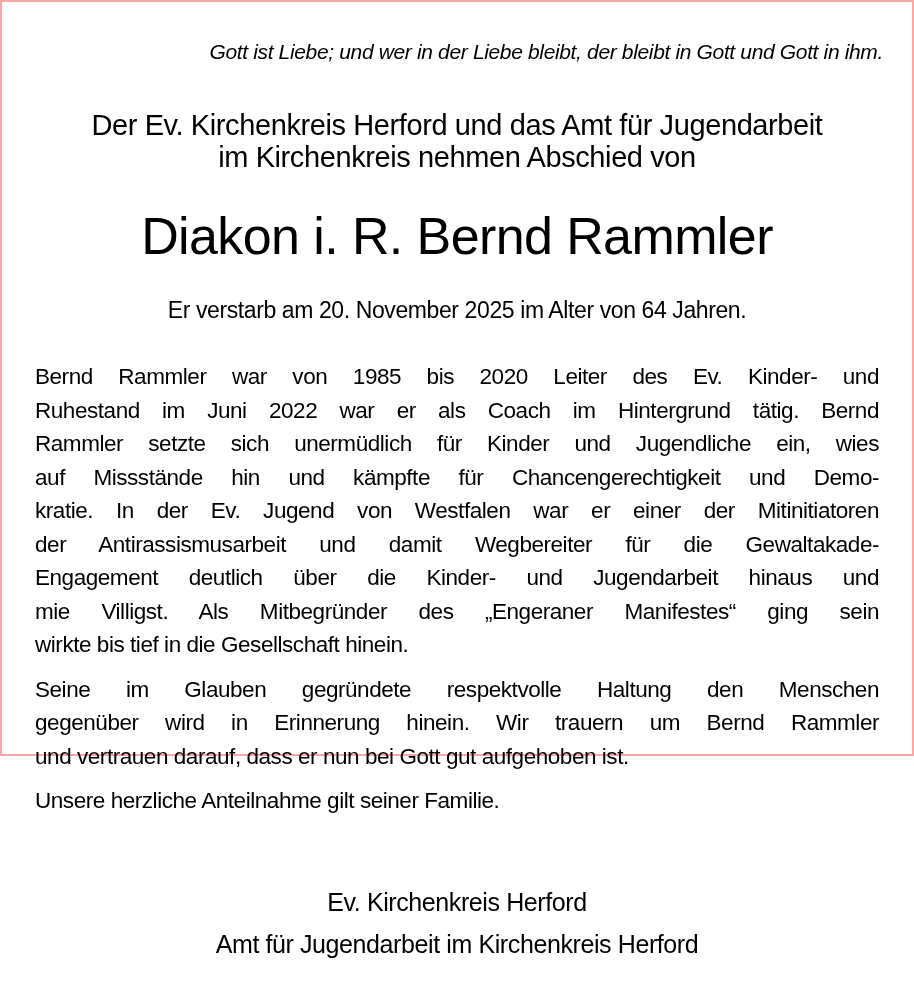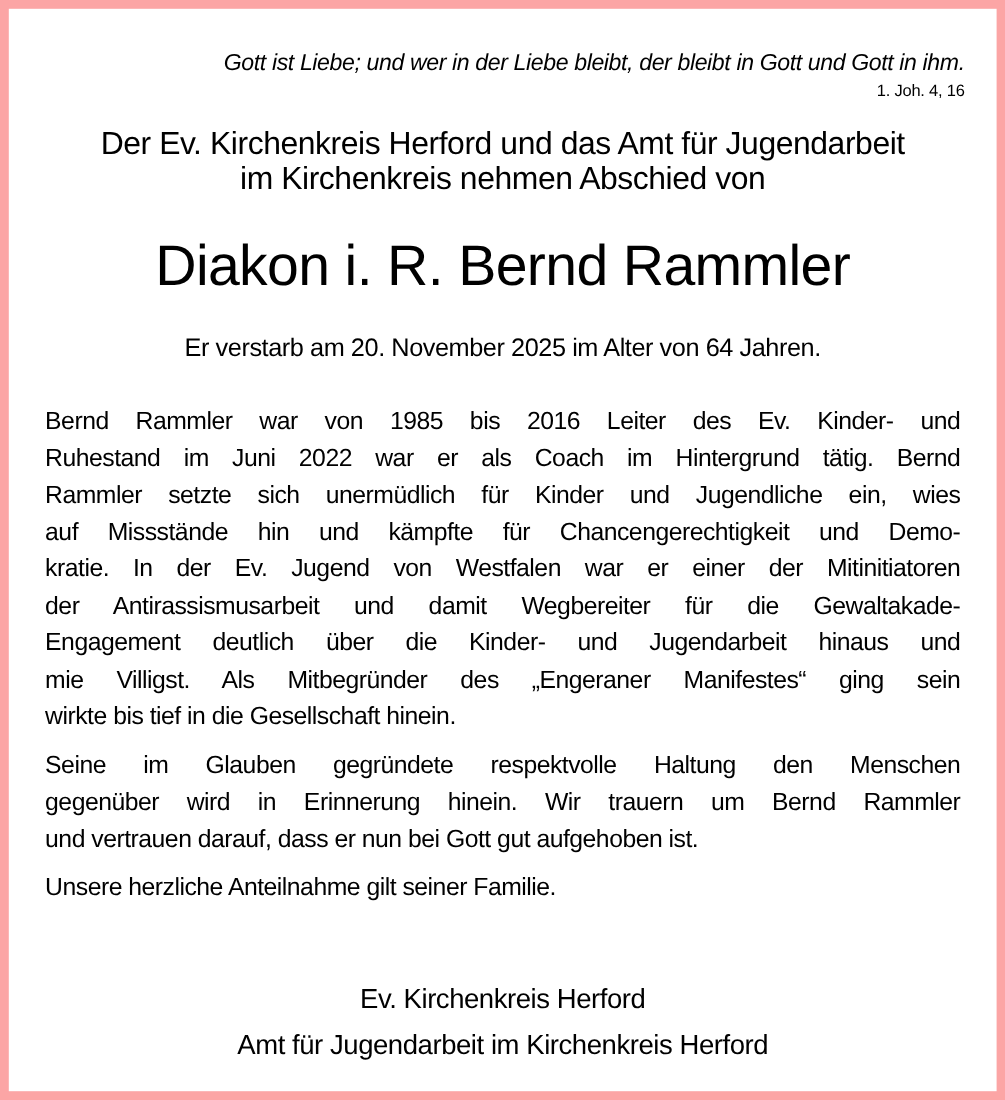--- a/index.html
+++ b/index.html
@@ -9,22 +9,22 @@
     }
     body {
       width: 914px;
       height: 1000px;
       overflow: hidden;
     }
     .notice {
       position: relative;
       box-sizing: border-box;
       width: 914px;
-      height: 1000px;
-      border: 8px solid #fca5a5;
+      height: 756px;
+      border: 2px solid #fca5a5;
       background: #ffffff;
       color: #000000;
       font-family: "Liberation Sans", "DejaVu Sans", sans-serif;
     }
     .inner {
       position: absolute;
       left: 29px;
       right: 29px;
       top: 0;
       bottom: 0;
@@ -117,35 +117,34 @@
     }
   </style>
 </head>
 <body>
 
 <div class="notice">
   <div class="inner">
 
     <div class="epigraph">
       <div class="verse">Gott ist Liebe; und wer in der Liebe bleibt, der bleibt in Gott und Gott in ihm.</div>
-      <div class="verse-ref">1. Joh. 4, 16</div>
     </div>
 
     <div class="intro">
       <div>Der Ev. Kirchenkreis Herford und das Amt für Jugendarbeit</div>
       <div>im Kirchenkreis nehmen Abschied von</div>
     </div>
 
     <div class="deceased-name">Diakon i. R. Bernd Rammler</div>
 
     <div class="death-line">Er verstarb am 20. November 2025 im Alter von 64 Jahren.</div>
 
     <div class="body-text">
       <p>
-        <span class="line">Bernd Rammler war von 1985 bis 2016 Leiter des Ev. Kinder- und</span>
+        <span class="line">Bernd Rammler war von 1985 bis 2020 Leiter des Ev. Kinder- und</span>
         <span class="line">Ruhestand im Juni 2022 war er als Coach im Hintergrund tätig. Bernd</span>
         <span class="line">Rammler setzte sich unermüdlich für Kinder und Jugendliche ein, wies</span>
         <span class="line">auf Missstände hin und kämpfte für Chancengerechtigkeit und Demo-</span>
         <span class="line">kratie. In der Ev. Jugend von Westfalen war er einer der Mitinitiatoren</span>
         <span class="line">der Antirassismusarbeit und damit Wegbereiter für die Gewaltakade-</span>
         <span class="line">Engagement deutlich über die Kinder- und Jugendarbeit hinaus und</span>
         <span class="line">mie Villigst. Als Mitbegründer des „Engeraner Manifestes“ ging sein</span>
         <span class="line last">wirkte bis tief in die Gesellschaft hinein.</span>
       </p>
       <p>

